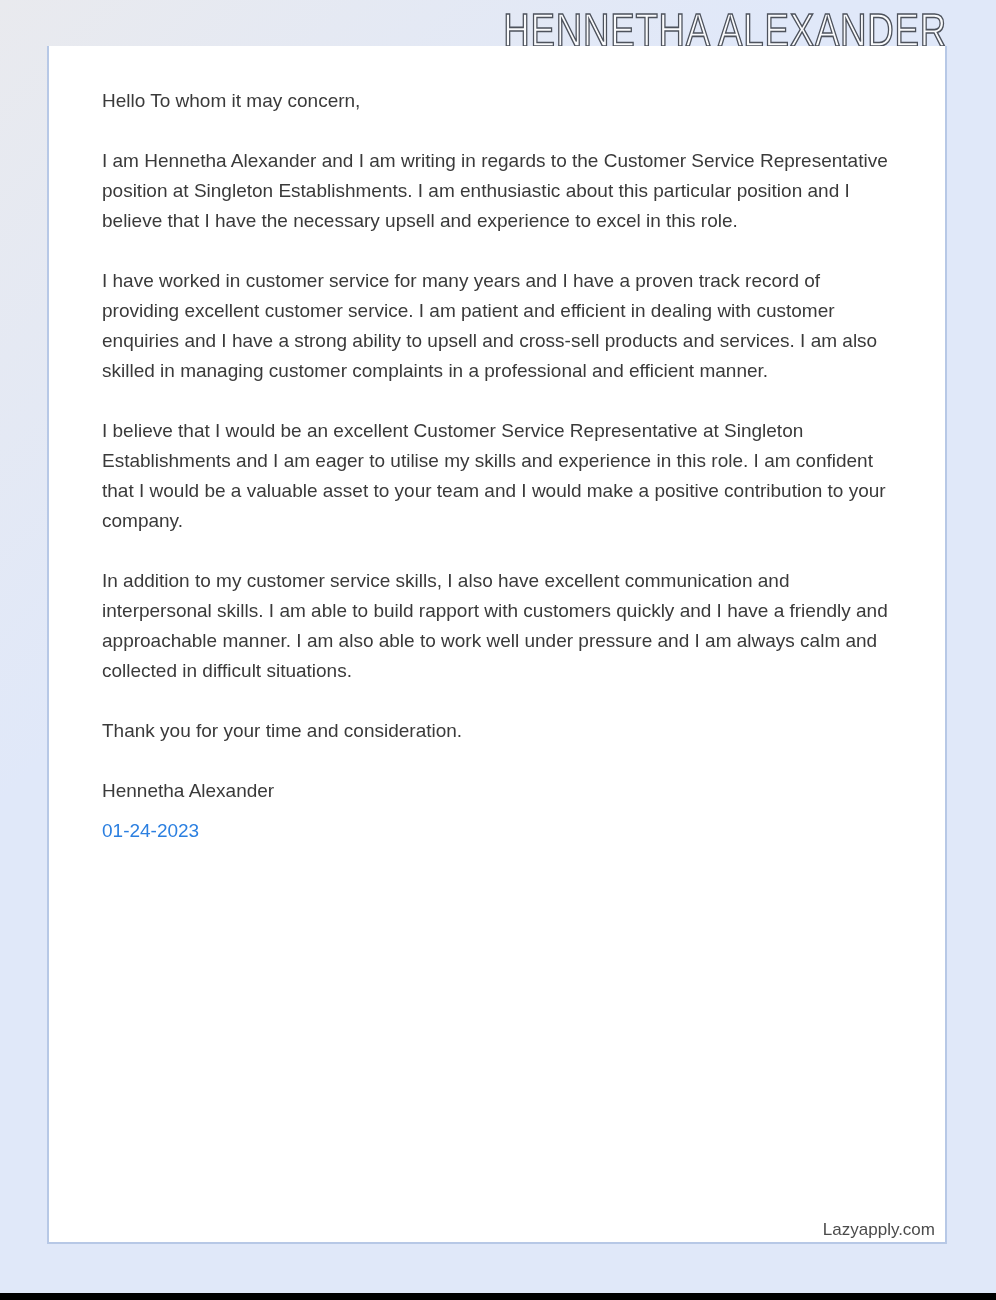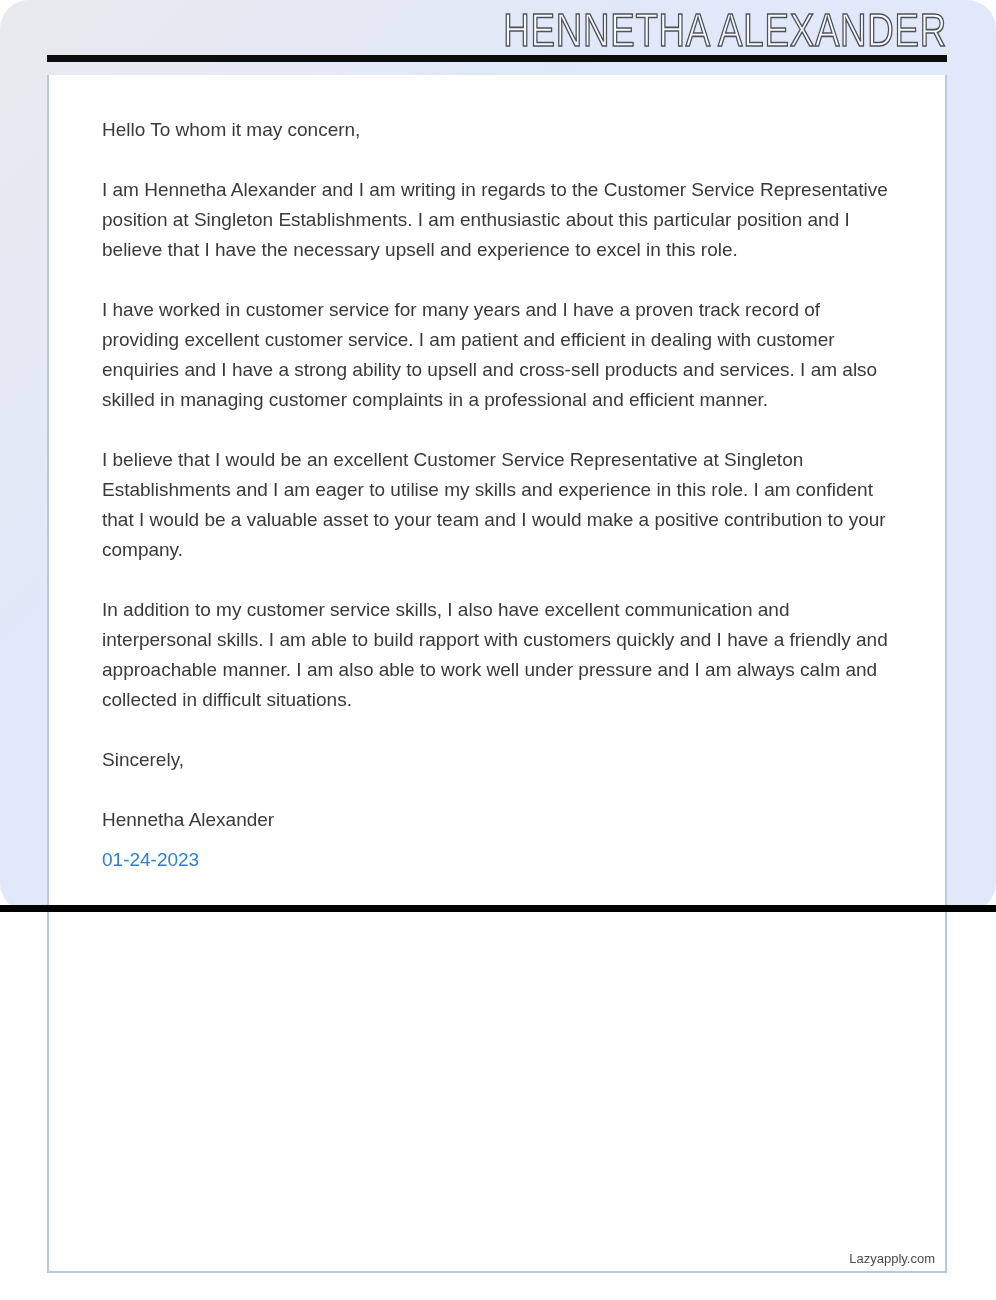--- a/index.html
+++ b/index.html
@@ -7,26 +7,25 @@
     padding: 0;
     width: 996px;
     height: 1300px;
     overflow: hidden;
     font-family: "Liberation Sans", "DejaVu Sans", sans-serif;
   }
 
   .app {
     position: relative;
     width: 996px;
-    height: 912px;
+    height: 1300px;
     background: linear-gradient(135deg,
       var(--background-start, #e9eaee) 0%,
       var(--background-end, #e0e8f9) 35%,
       var(--background-end, #e0e8f9) 100%);
-    border-radius: 29px;
   }
 
   .header-name {
     position: absolute;
     top: 4px;
     right: 49px;
     font-size: 47px;
     line-height: 52px;
     letter-spacing: 1px;
     font-weight: 400;
@@ -43,21 +42,21 @@
     left: 47px;
     top: 55px;
     width: 900px;
     height: 7px;
     background: var(--rule-black, #0d0d0d);
   }
 
   .page {
     position: absolute;
     left: 47px;
-    top: 75px;
+    top: 46px;
     width: 900px;
     height: 1198px;
     box-sizing: border-box;
     background: var(--page-background, #ffffff);
     border: 2px solid var(--page-border, #b7c8e6);
     border-top: none;
     padding: 40px 53px 0 53px;
   }
 
   .page p {
@@ -73,21 +72,21 @@
 
   .page p.letter-date {
     margin-bottom: 0;
     color: var(--date-blue, #2b7fe0);
   }
 
   .page-footer {
     position: absolute;
     right: 10px;
     bottom: 3px;
-    font-size: 13px;
+    font-size: 17px;
     line-height: 18px;
     color: var(--footer-text, #4b4b4b);
   }
 
   .bottom-bar {
     position: absolute;
     left: 0;
     bottom: 0;
     width: 100%;
     height: 7px;
@@ -108,22 +107,22 @@
     <p>Hello To whom it may concern,</p>
 
     <p>I am Hennetha Alexander and I am writing in regards to the Customer Service Representative position at Singleton Establishments. I am enthusiastic about this particular position and I believe that I have the necessary upsell and experience to excel in this role.</p>
 
     <p>I have worked in customer service for many years and I have a proven track record of providing excellent customer service. I am patient and efficient in dealing with customer enquiries and I have a strong ability to upsell and cross-sell products and services. I am also skilled in managing customer complaints in a professional and efficient manner.</p>
 
     <p>I believe that I would be an excellent Customer Service Representative at Singleton Establishments and I am eager to utilise my skills and experience in this role. I am confident that I would be a valuable asset to your team and I would make a positive contribution to your company.</p>
 
     <p>In addition to my customer service skills, I also have excellent communication and interpersonal skills. I am able to build rapport with customers quickly and I have a friendly and approachable manner. I am also able to work well under pressure and I am always calm and collected in difficult situations.</p>
 
+    <p>Thank you for your time and consideration.</p>
 
-    <p>Sincerely,</p>
 
     <p class="signature-name">Hennetha Alexander</p>
 
     <p class="letter-date">01-24-2023</p>
 
     <div class="page-footer">Lazyapply.com</div>
   </div>
 
   <div class="bottom-bar"></div>
 

